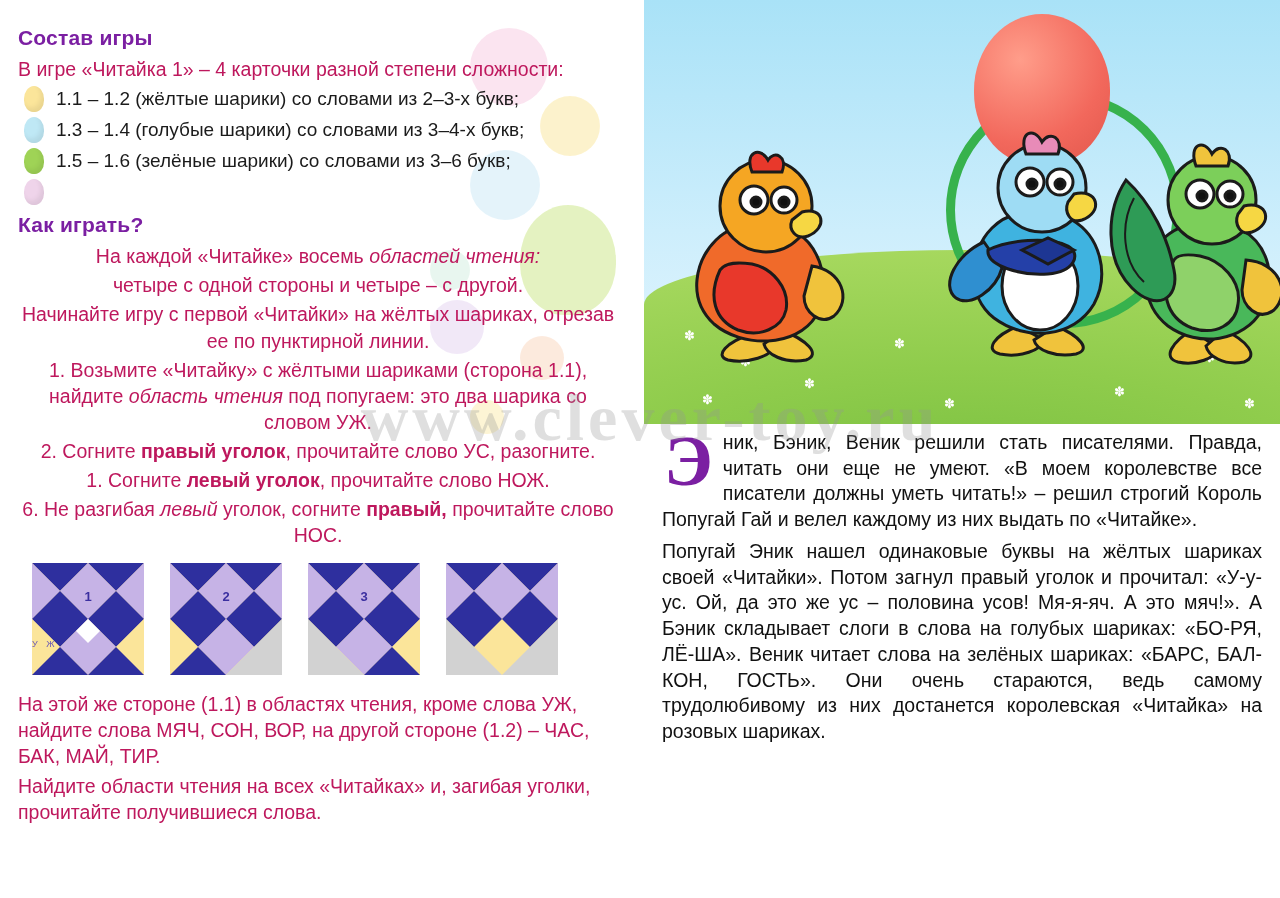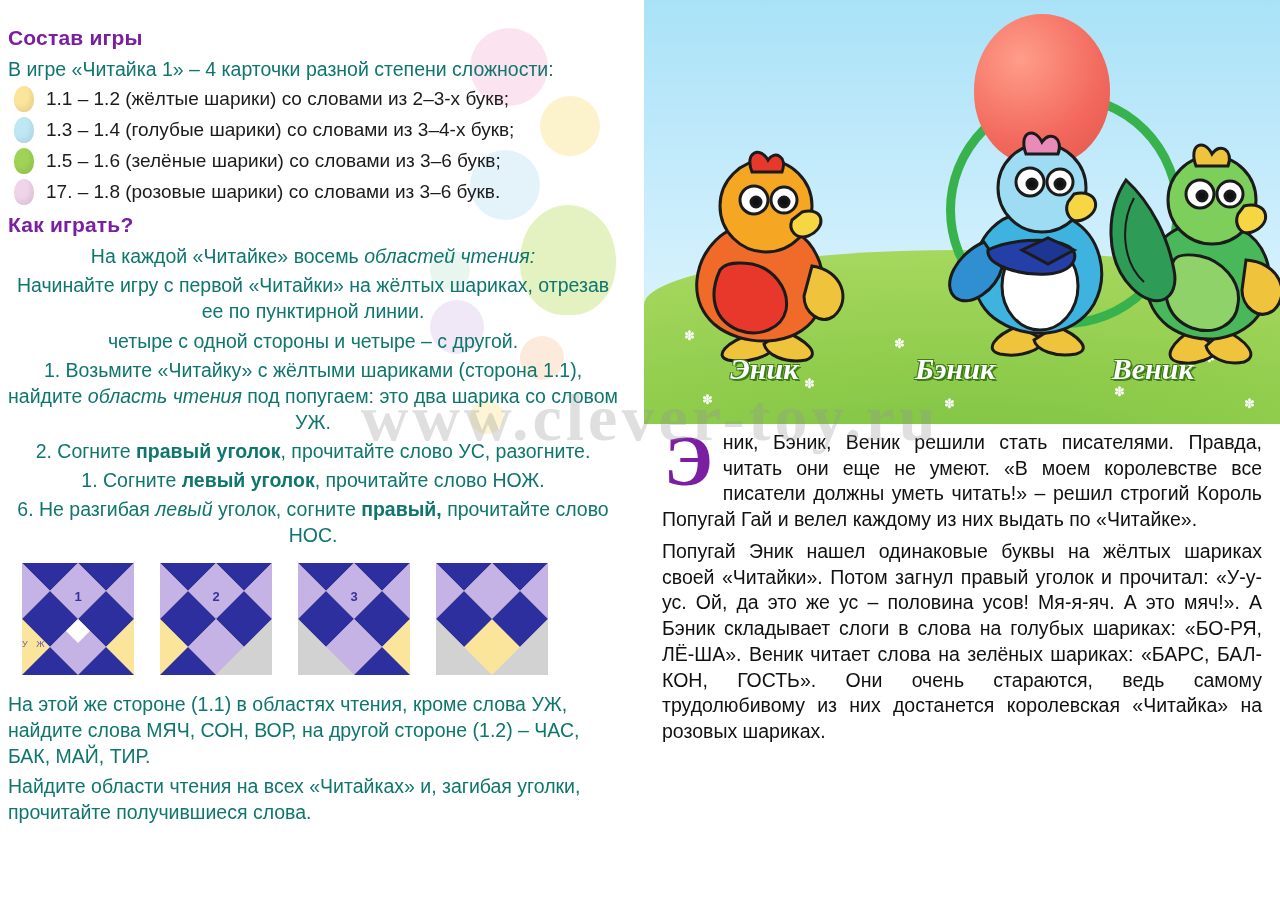--- a/index.html
+++ b/index.html
@@ -16,21 +16,21 @@
     position: absolute;
     inset: 0;
     display: flex;
   }
 
   
   .left {
     width: 644px;
     height: 898px;
     position: relative;
-    padding: 26px 26px 10px 8px;
+    padding: 26px 26px 10px 18px;
     background: #ffffff;
   }
   .blob {
     position: absolute;
     border-radius: 50%;
     filter: blur(0.4px);
     opacity: .55;
     pointer-events: none;
   }
   .left-content { position: relative; z-index: 3; }
@@ -39,21 +39,21 @@
     color: #7b1fa2;
     font-size: 21px;
     font-weight: bold;
     margin: 0 0 6px 0;
     letter-spacing: .2px;
   }
   h2.head.second { margin-top: 8px; }
   p.body {
     font-size: 19.5px;
     line-height: 1.34;
-    color: #0f766e;
+    color: #be185d;
     margin: 0 0 4px 0;
   }
   .list { margin: 4px 0 6px 0; }
   .list-row {
     display: flex;
     align-items: center;
     margin-bottom: 5px;
   }
   .balloon {
     width: 20px;
@@ -257,30 +257,29 @@
         <div class="list-row">
           <span class="balloon" style="background:#bfe8f5;"></span>
           <span class="list-text">1.3 – 1.4 (голубые шарики) со словами из 3–4-х букв;</span>
         </div>
         <div class="list-row">
           <span class="balloon" style="background:#9fd356;"></span>
           <span class="list-text">1.5 – 1.6 (зелёные шарики) со словами из 3–6 букв;</span>
         </div>
         <div class="list-row">
           <span class="balloon" style="background:#efd4ea;"></span>
-          <span class="list-text">17. – 1.8 (розовые шарики) со словами из 3–6 букв.</span>
         </div>
       </div>
 
       <h2 class="head second">Как играть?</h2>
 
       <div class="steps">
         <p class="body"><span>На каждой «Читайке» восемь </span><em class="it">областей чтения:</em></p>
+        <p class="body">четыре с одной стороны и четыре – с другой.</p>
         <p class="body">Начинайте игру с первой «Читайки» на жёлтых шариках, отрезав ее по пунктирной линии.</p>
-        <p class="body">четыре с одной стороны и четыре – с другой.</p>
 
         <p class="body"><span>1. Возьмите «Читайку» с жёлтыми шариками (сторона 1.1), найдите </span><em class="it">область чтения</em><span> под попугаем: это два шарика со словом УЖ.</span></p>
 
         <p class="body"><span>2. Согните </span><b class="bd it">правый уголок</b><span>, прочитайте слово УС, разогните.</span></p>
 
         <p class="body"><span>1. Согните </span><b class="bd it">левый уголок</b><span>, прочитайте слово НОЖ.</span></p>
 
         <p class="body"><span>6. Не разгибая </span><em class="it">левый</em><span> уголок, согните </span><b class="bd it">правый,</b><span> прочитайте слово НОС.</span></p>
       </div>
 
@@ -430,25 +429,20 @@
         <path d="M100 46 C92 24 108 18 116 34 C124 22 138 30 132 46 Z" fill="#f0c33c"></path>
         <circle cx="104" cy="74" r="14" fill="#ffffff"></circle>
         <circle cx="134" cy="74" r="13" fill="#ffffff"></circle>
         <circle cx="106" cy="76" r="5" fill="#111"></circle>
         <circle cx="134" cy="76" r="5" fill="#111"></circle>
         <path d="M148 86 C172 80 178 104 156 112 C144 116 138 104 142 94 Z" fill="#f6d743"></path>
         <path d="M150 140 C182 142 196 172 178 190 C162 202 146 186 146 170 Z" fill="#f0c33c"></path>
       </g>
     </svg>
 
-    <div class="names">
-      <span>Эник</span>
-      <span>Бэник</span>
-      <span>Веник</span>
-    </div>
 
     <div class="story">
       <p><span class="dropcap">Э</span><span>ник, Бэник, Веник решили стать писателями. Правда, читать они еще не умеют. «В моем королевстве все писатели должны уметь читать!» – решил строгий Король Попугай Гай и велел каждому из них выдать по «Читайке».</span></p>
       <p>Попугай Эник нашел одинаковые буквы на жёлтых шариках своей «Читайки». Потом загнул правый уголок и прочитал: «У-у-ус. Ой, да это же ус – половина усов! Мя-я-яч. А это мяч!». А Бэник складывает слоги в слова на голубых шариках: «БО-РЯ, ЛЁ-ША». Веник читает слова на зелёных шариках: «БАРС, БАЛ-КОН, ГОСТЬ». Они очень стараются, ведь самому трудолюбивому из них достанется королевская «Читайка» на розовых шариках.</p>
     </div>
   </div>
 
   <div class="watermark">www.clever-toy.ru</div>
 </div>
 

